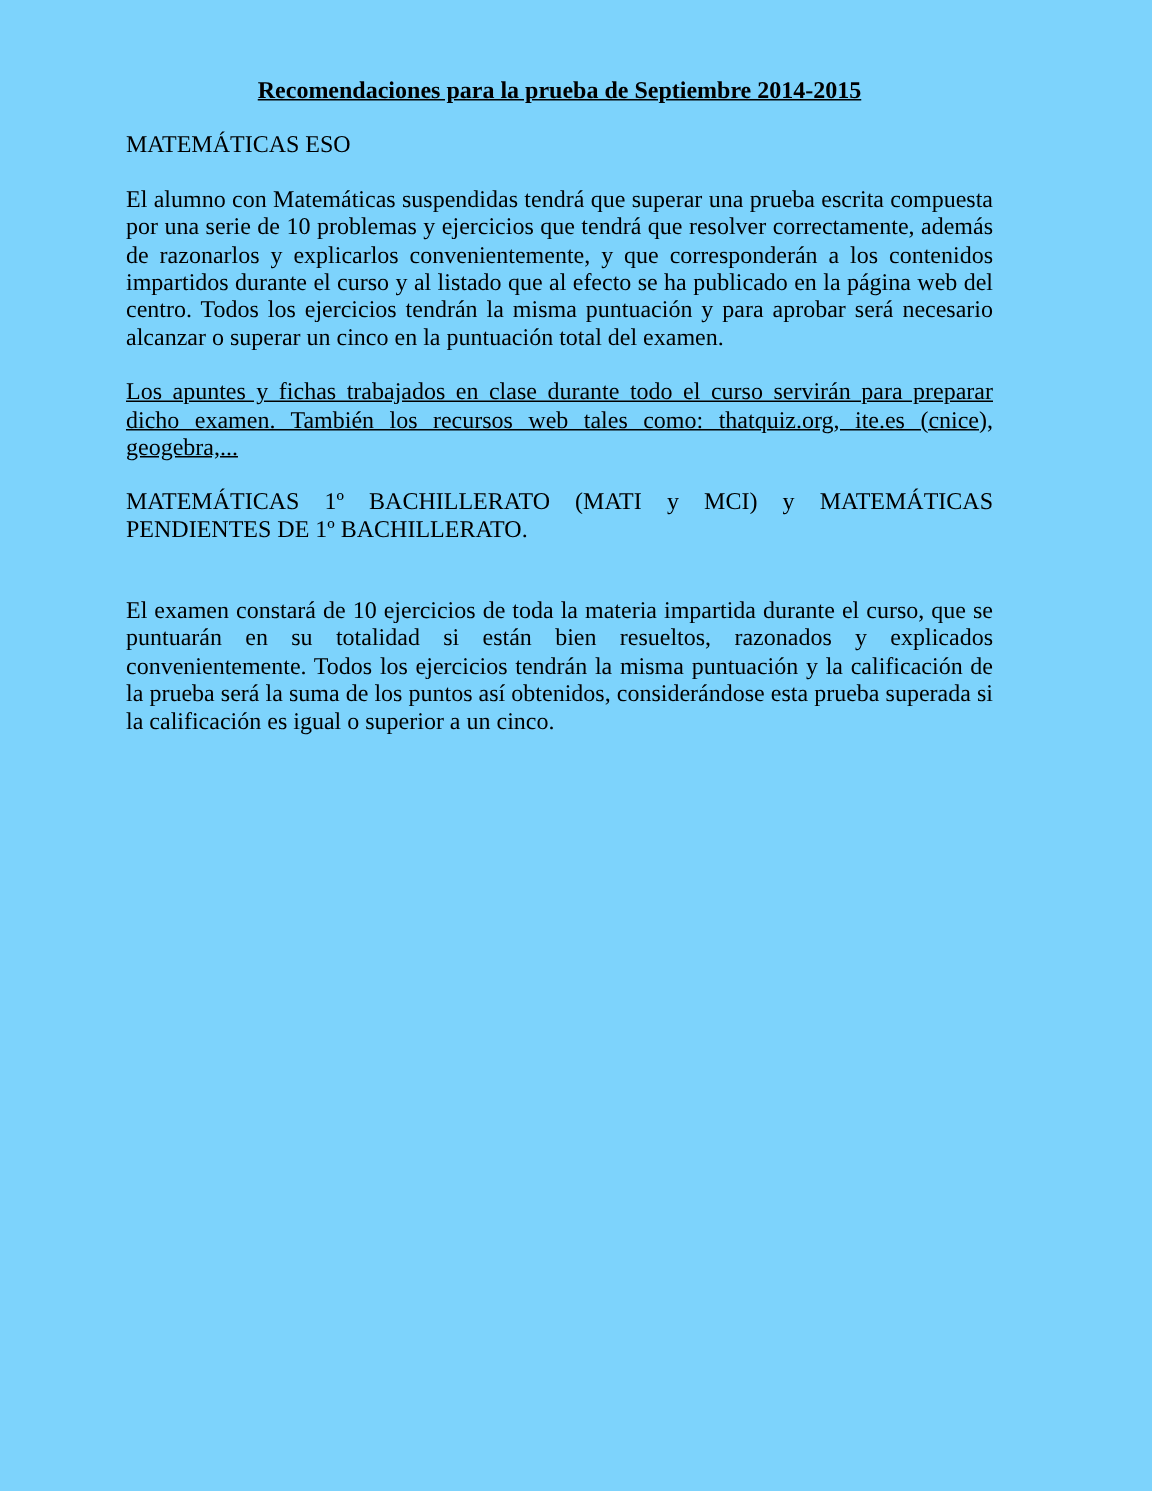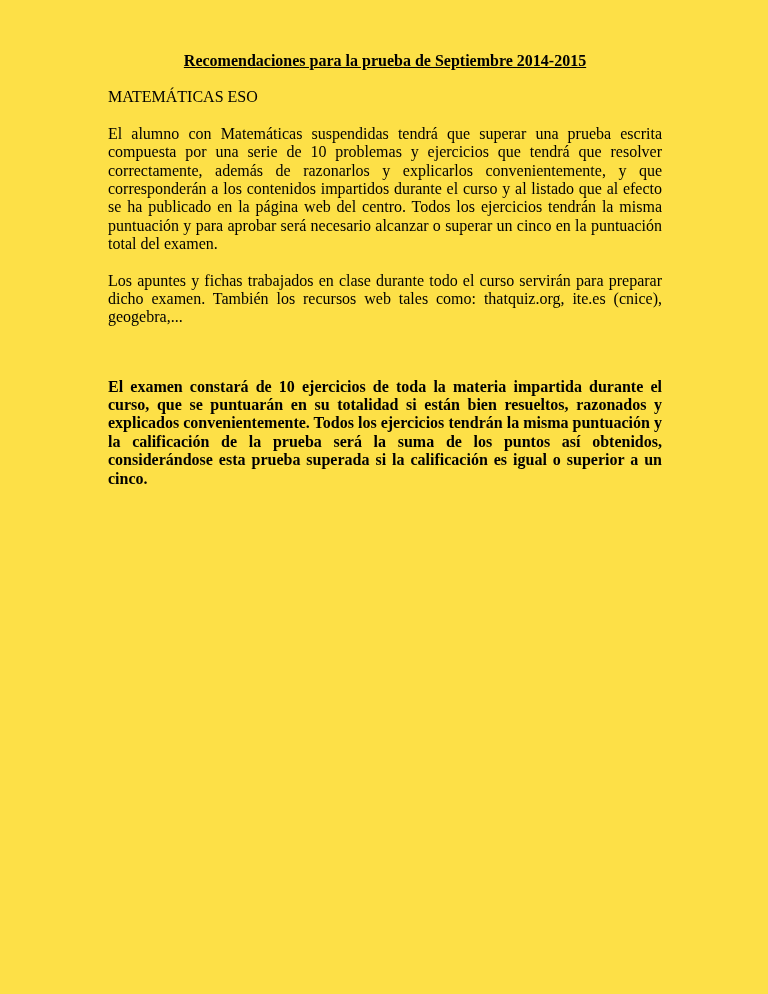--- a/index.html
+++ b/index.html
@@ -5,22 +5,22 @@
   html, body {
     margin: 0;
     padding: 0;
     background: #ffffff;
   }
   .page {
     position: relative;
     width: 768px;
     min-height: 994px;
     box-sizing: border-box;
-    background: #fde047;
-    padding: 52px 106px 40px 108px;
+    background: #7dd3fc;
+    padding: 52px 106px 40px 84px;
     font-family: "Liberation Serif", "DejaVu Serif", serif;
     font-size: 16px;
     line-height: 1.15;
     color: #000000;
   }
   .doc-title {
     text-align: center;
     font-weight: bold;
     text-decoration: underline;
     margin: 0 0 16px 0;
@@ -29,39 +29,40 @@
     font-weight: normal;
     text-align: justify;
     margin: 18px 0 18px 0;
   }
   .para {
     text-align: justify;
     margin: 0 0 18px 0;
   }
   .para.no-bottom-gap {
     margin-bottom: 0;
+    text-decoration: underline;
   }
   .para.gap-before {
-    margin-top: 51px;
-    font-weight: bold;
+    margin-top: 36px;
   }
 </style>
 </head>
 <body>
 
 <div class="page">
 
   <div class="doc-title">Recomendaciones para la prueba de Septiembre 2014-2015</div>
 
   <div>
     <div class="section-heading">MATEMÁTICAS ESO</div>
     <p class="para">El alumno con Matemáticas suspendidas tendrá que superar una prueba escrita compuesta por una serie de 10 problemas y ejercicios que tendrá que resolver correctamente, además de razonarlos y explicarlos convenientemente, y que corresponderán a los contenidos impartidos durante el curso y al listado que al efecto se ha publicado en la página web del centro. Todos los ejercicios tendrán la misma puntuación y para aprobar será necesario alcanzar o superar un cinco en la puntuación total del examen.</p>
     <p class="para no-bottom-gap">Los apuntes y fichas trabajados en clase durante todo el curso servirán para preparar dicho examen. También los recursos web tales como: thatquiz.org, ite.es (cnice), geogebra,...</p>
   </div>
 
   <div>
   </div>
 
   <div>
+    <div class="section-heading">MATEMÁTICAS 1º BACHILLERATO (MATI y MCI) y MATEMÁTICAS PENDIENTES DE 1º BACHILLERATO.</div>
     <p class="para gap-before">El examen constará de 10 ejercicios de toda la materia impartida durante el curso, que se puntuarán en su totalidad si están bien resueltos, razonados y explicados convenientemente. Todos los ejercicios tendrán la misma puntuación y la calificación de la prueba será la suma de los puntos así   obtenidos, considerándose esta prueba superada si la calificación es igual o superior a un cinco.</p>
   </div>
 
 </div>
 
 </body></html>

